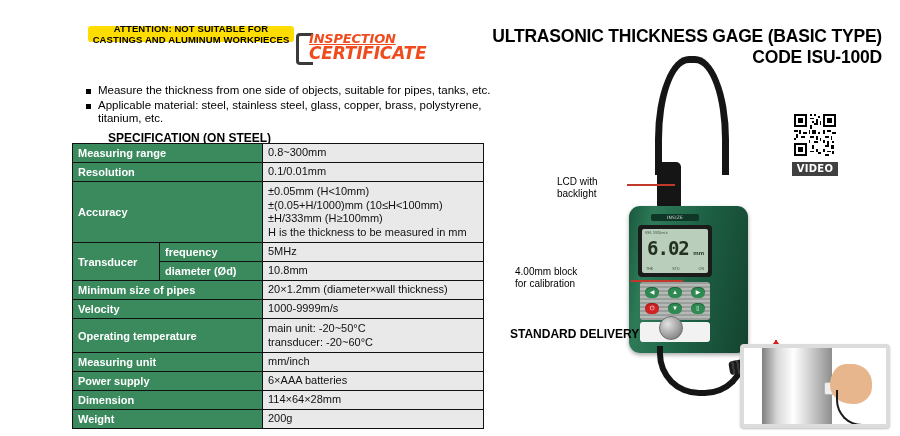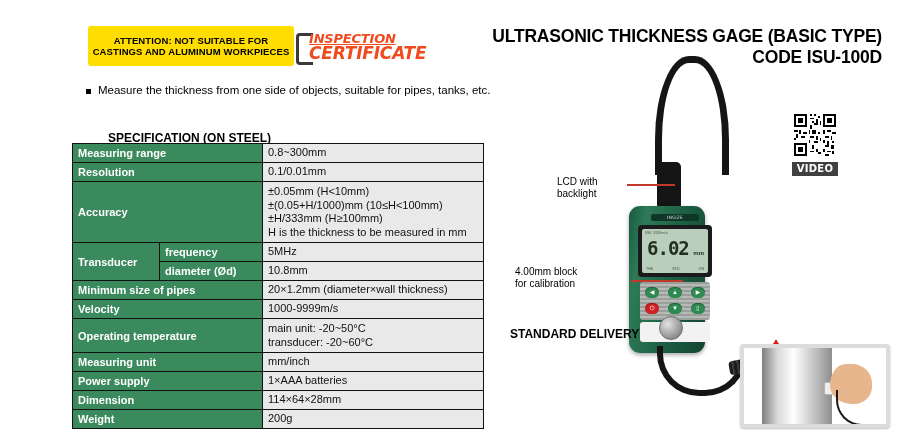--- a/index.html
+++ b/index.html
@@ -4,21 +4,21 @@
 <style>
   html,body{margin:0;padding:0;}
   body{
     width:900px;height:436px;background:#ffffff;overflow:hidden;position:relative;
     font-family:"Liberation Sans",sans-serif;color:#000;
   }
   .page{position:absolute;left:0;top:0;width:900px;height:436px;}
 
   
   .attention{
-    position:absolute;left:88px;top:26px;width:206px;height:40px;
+    position:absolute;left:88px;top:26px;width:206px;height:16px;
     background:#FFDD00;border-radius:3px;
     display:flex;flex-direction:column;align-items:center;justify-content:center;
     font-size:9.5px;font-weight:bold;line-height:11px;text-align:center;letter-spacing:.1px;
   }
 
   
   .insp{position:absolute;left:296px;top:32px;width:116px;height:30px;}
   .insp .bracket{
     position:absolute;left:0;top:1px;width:14px;height:26px;
     border:3px solid #3a3a3a;border-right:none;border-radius:4px 0 0 4px;
@@ -73,21 +73,21 @@
     font-family:"DejaVu Sans",sans-serif;
   }
 
   
   .photo{position:absolute;left:505px;top:58px;width:300px;height:290px;}
 
   
   .device{
     position:absolute;left:124px;top:148px;width:76px;height:147px;
     background:linear-gradient(100deg,#19593f 0%,#2e7a57 18%,#1d6044 55%,#14432f 100%);
-    border-radius:11px;box-shadow:0 2px 4px rgba(0,0,0,.35);
+    border-radius:11px;box-shadow:0 2px 4px rgba(0,0,0,.35);padding-left:43px;
   }
   .brandbar{
     position:absolute;left:22px;top:8px;width:48px;height:7px;
     background:#0e3728;border-radius:2px;
   }
   .brandbar:after{
     content:"INSIZE";position:absolute;left:0;top:0;width:48px;
     font-size:4.5px;color:#dcdcdc;text-align:center;line-height:7px;letter-spacing:.2px;
     font-family:"DejaVu Sans",sans-serif;
   }
@@ -216,20 +216,21 @@
     </div>
   </div>
 
   <div class="title">
     <div>ULTRASONIC THICKNESS GAGE (BASIC TYPE)</div>
     <div>CODE ISU-100D</div>
   </div>
 
   <ul class="bullets">
     <li>Measure the thickness from one side of objects, suitable for pipes, tanks, etc.</li>
+    <li>Applicable material: steel, stainless steel, glass, copper, brass, polystyrene, titanium, etc.</li>
   </ul>
 
   <div class="sec-head" id="spec-head">SPECIFICATION (ON STEEL)</div>
 
   <table class="spec">
     <tbody>
         <tr>
       <td class="k" colspan="2" style="width:170px">Measuring range</td>
       <td class="v">0.8~300mm</td>
     </tr>
@@ -265,21 +266,21 @@
       <td class="k" colspan="2">Operating temperature</td>
       <td class="v" style="white-space:pre-line;padding:3px 5px">main unit: -20~50°C
 transducer: -20~60°C</td>
     </tr>
     <tr>
       <td class="k" colspan="2">Measuring unit</td>
       <td class="v">mm/inch</td>
     </tr>
     <tr>
       <td class="k" colspan="2">Power supply</td>
-      <td class="v">1×AAA batteries</td>
+      <td class="v">6×AAA batteries</td>
     </tr>
     <tr>
       <td class="k" colspan="2">Dimension</td>
       <td class="v">114×64×28mm</td>
     </tr>
     <tr>
       <td class="k" colspan="2">Weight</td>
       <td class="v">200g</td>
     </tr>
   </tbody>

